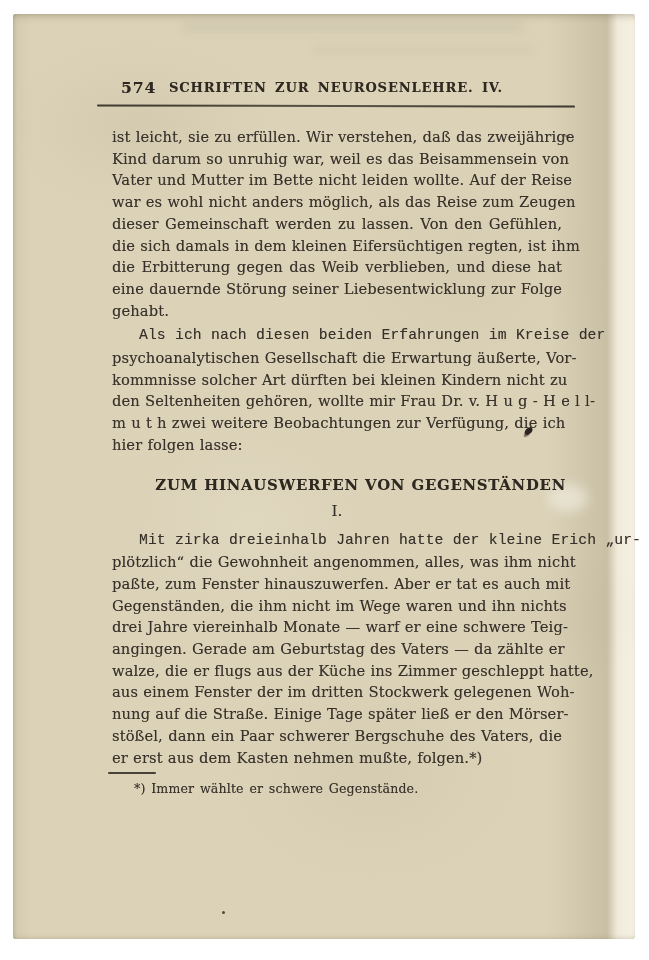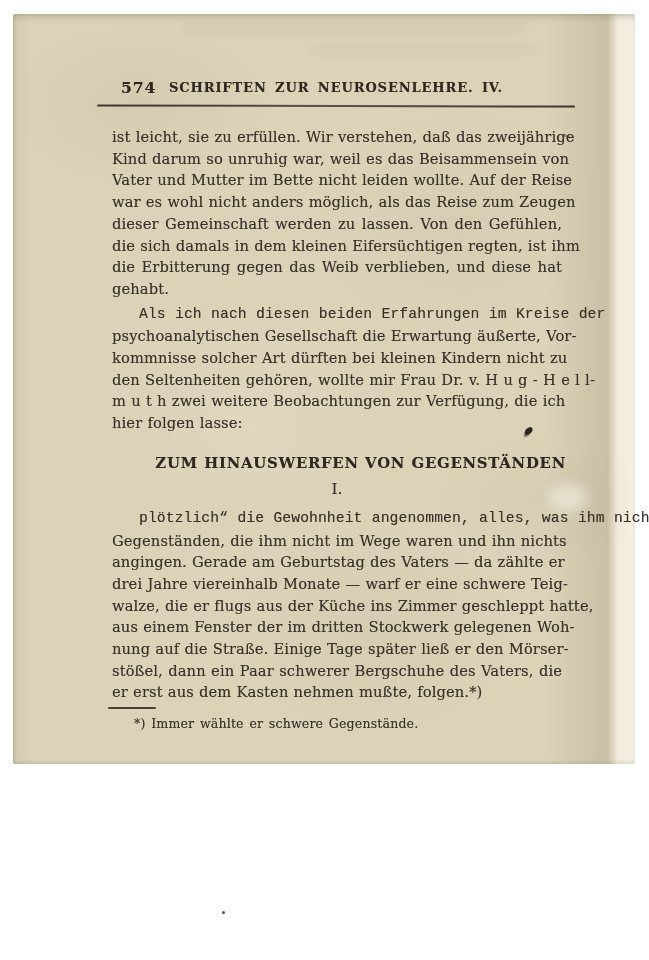--- a/index.html
+++ b/index.html
@@ -9,21 +9,21 @@
     --ink-strong:#2e2820;
   }
   html,body{margin:0;padding:0;}
   body{
     width:649px;height:960px;position:relative;overflow:hidden;
     background:var(--bg);
     font-family:"DejaVu Serif","Liberation Serif",serif;
     color:var(--ink);
   }
   .page{
-    position:absolute;left:13px;top:14px;width:622px;height:750px;
+    position:absolute;left:13px;top:14px;width:622px;height:925px;
     border-radius:2px;
     background-image:
       radial-gradient(220px 140px at 20% 12%, rgba(120,105,75,.07), transparent 60%),
       radial-gradient(260px 200px at 72% 28%, rgba(120,105,75,.05), transparent 60%),
       radial-gradient(200px 160px at 38% 55%, rgba(255,250,235,.12), transparent 60%),
       radial-gradient(240px 180px at 58% 82%, rgba(120,105,75,.06), transparent 60%),
       radial-gradient(180px 120px at 85% 65%, rgba(120,105,75,.05), transparent 60%),
       linear-gradient(90deg,
         rgba(110,95,65,.07) 0%, rgba(110,95,65,0) 3%,
         rgba(110,95,65,0) 86%, rgba(110,95,65,.10) 92%,
@@ -123,43 +123,46 @@
   <div class="body-col">
 
     <div class="para">
         <div class="line">ist leicht, sie zu erfüllen. Wir verstehen, daß das zweijährige</div>
         <div class="line">Kind darum so unruhig war, weil es das Beisammensein von</div>
         <div class="line">Vater und Mutter im Bette nicht leiden wollte. Auf der Reise</div>
         <div class="line">war es wohl nicht anders möglich, als das Reise zum Zeugen</div>
         <div class="line">dieser Gemeinschaft werden zu lassen. Von den Gefühlen,</div>
         <div class="line">die sich damals in dem kleinen Eifersüchtigen regten, ist ihm</div>
         <div class="line">die Erbitterung gegen das Weib verblieben, und diese hat</div>
+        <div class="line">eine dauernde Störung seiner Liebesentwicklung zur Folge</div>
         <div class="line">gehabt.</div>
       </div>
 
     <div class="para indent">
         <div class="line">Als ich nach diesen beiden Erfahrungen im Kreise der</div>
         <div class="line">psychoanalytischen Gesellschaft die Erwartung äußerte, Vor-</div>
         <div class="line">kommnisse solcher Art dürften bei kleinen Kindern nicht zu</div>
         <div class="line">den Seltenheiten gehören, wollte mir Frau Dr. v. H u g - H e l l-</div>
         <div class="line">m u t h zwei weitere Beobachtungen zur Verfügung, die ich</div>
         <div class="line">hier folgen lasse:</div>
       </div>
 
     <div class="section-heading">
         <div class="hline">ZUM HINAUSWERFEN VON GEGENSTÄNDEN</div>
       </div>
 
     <div class="numeral">I.</div>
 
     <div class="para indent">
+        <div class="line">Mit zirka dreieinhalb Jahren hatte der kleine Erich „ur-</div>
         <div class="line">plötzlich“ die Gewohnheit angenommen, alles, was ihm nicht</div>
+        <div class="line">paßte, zum Fenster hinauszuwerfen. Aber er tat es auch mit</div>
         <div class="line">Gegenständen, die ihm nicht im Wege waren und ihn nichts</div>
+        <div class="line">drei Jahre viereinhalb Monate — warf er eine schwere Teig-</div>
         <div class="line">angingen. Gerade am Geburtstag des Vaters — da zählte er</div>
-        <div class="line">drei Jahre viereinhalb Monate — warf er eine schwere Teig-</div>
         <div class="line">walze, die er flugs aus der Küche ins Zimmer geschleppt hatte,</div>
         <div class="line">aus einem Fenster der im dritten Stockwerk gelegenen Woh-</div>
         <div class="line">nung auf die Straße. Einige Tage später ließ er den Mörser-</div>
         <div class="line">stößel, dann ein Paar schwerer Bergschuhe des Vaters, die</div>
         <div class="line">er erst aus dem Kasten nehmen mußte, folgen.*)</div>
       </div>
 
     <div class="fn-rule"></div>
     <div class="footnote">*) Immer wählte er schwere Gegenstände.</div>
 

